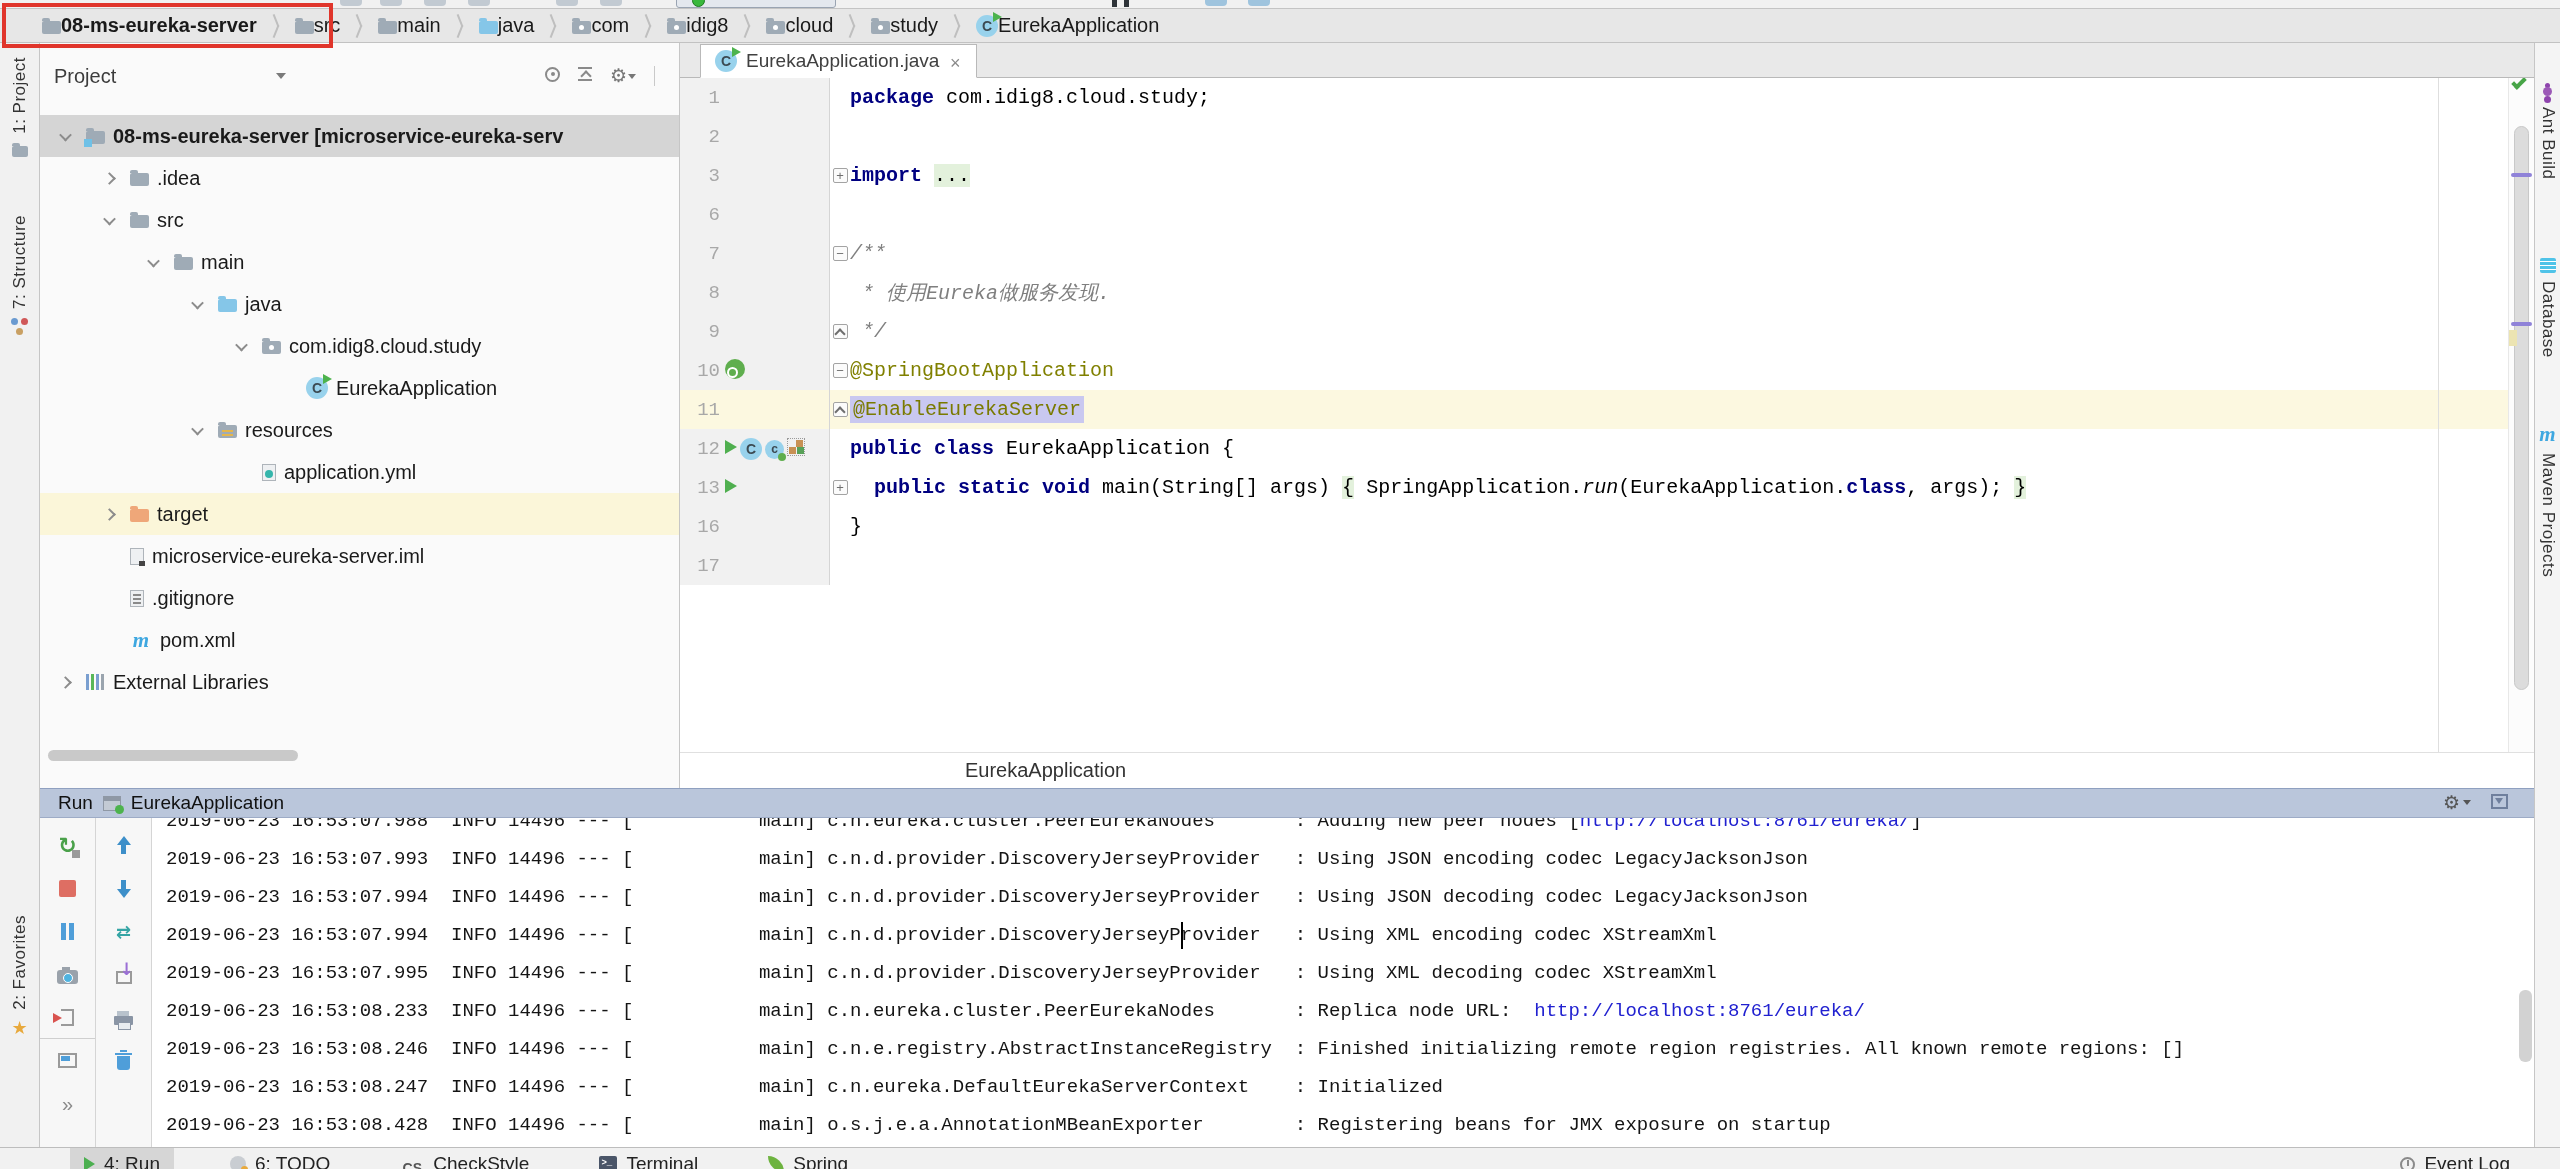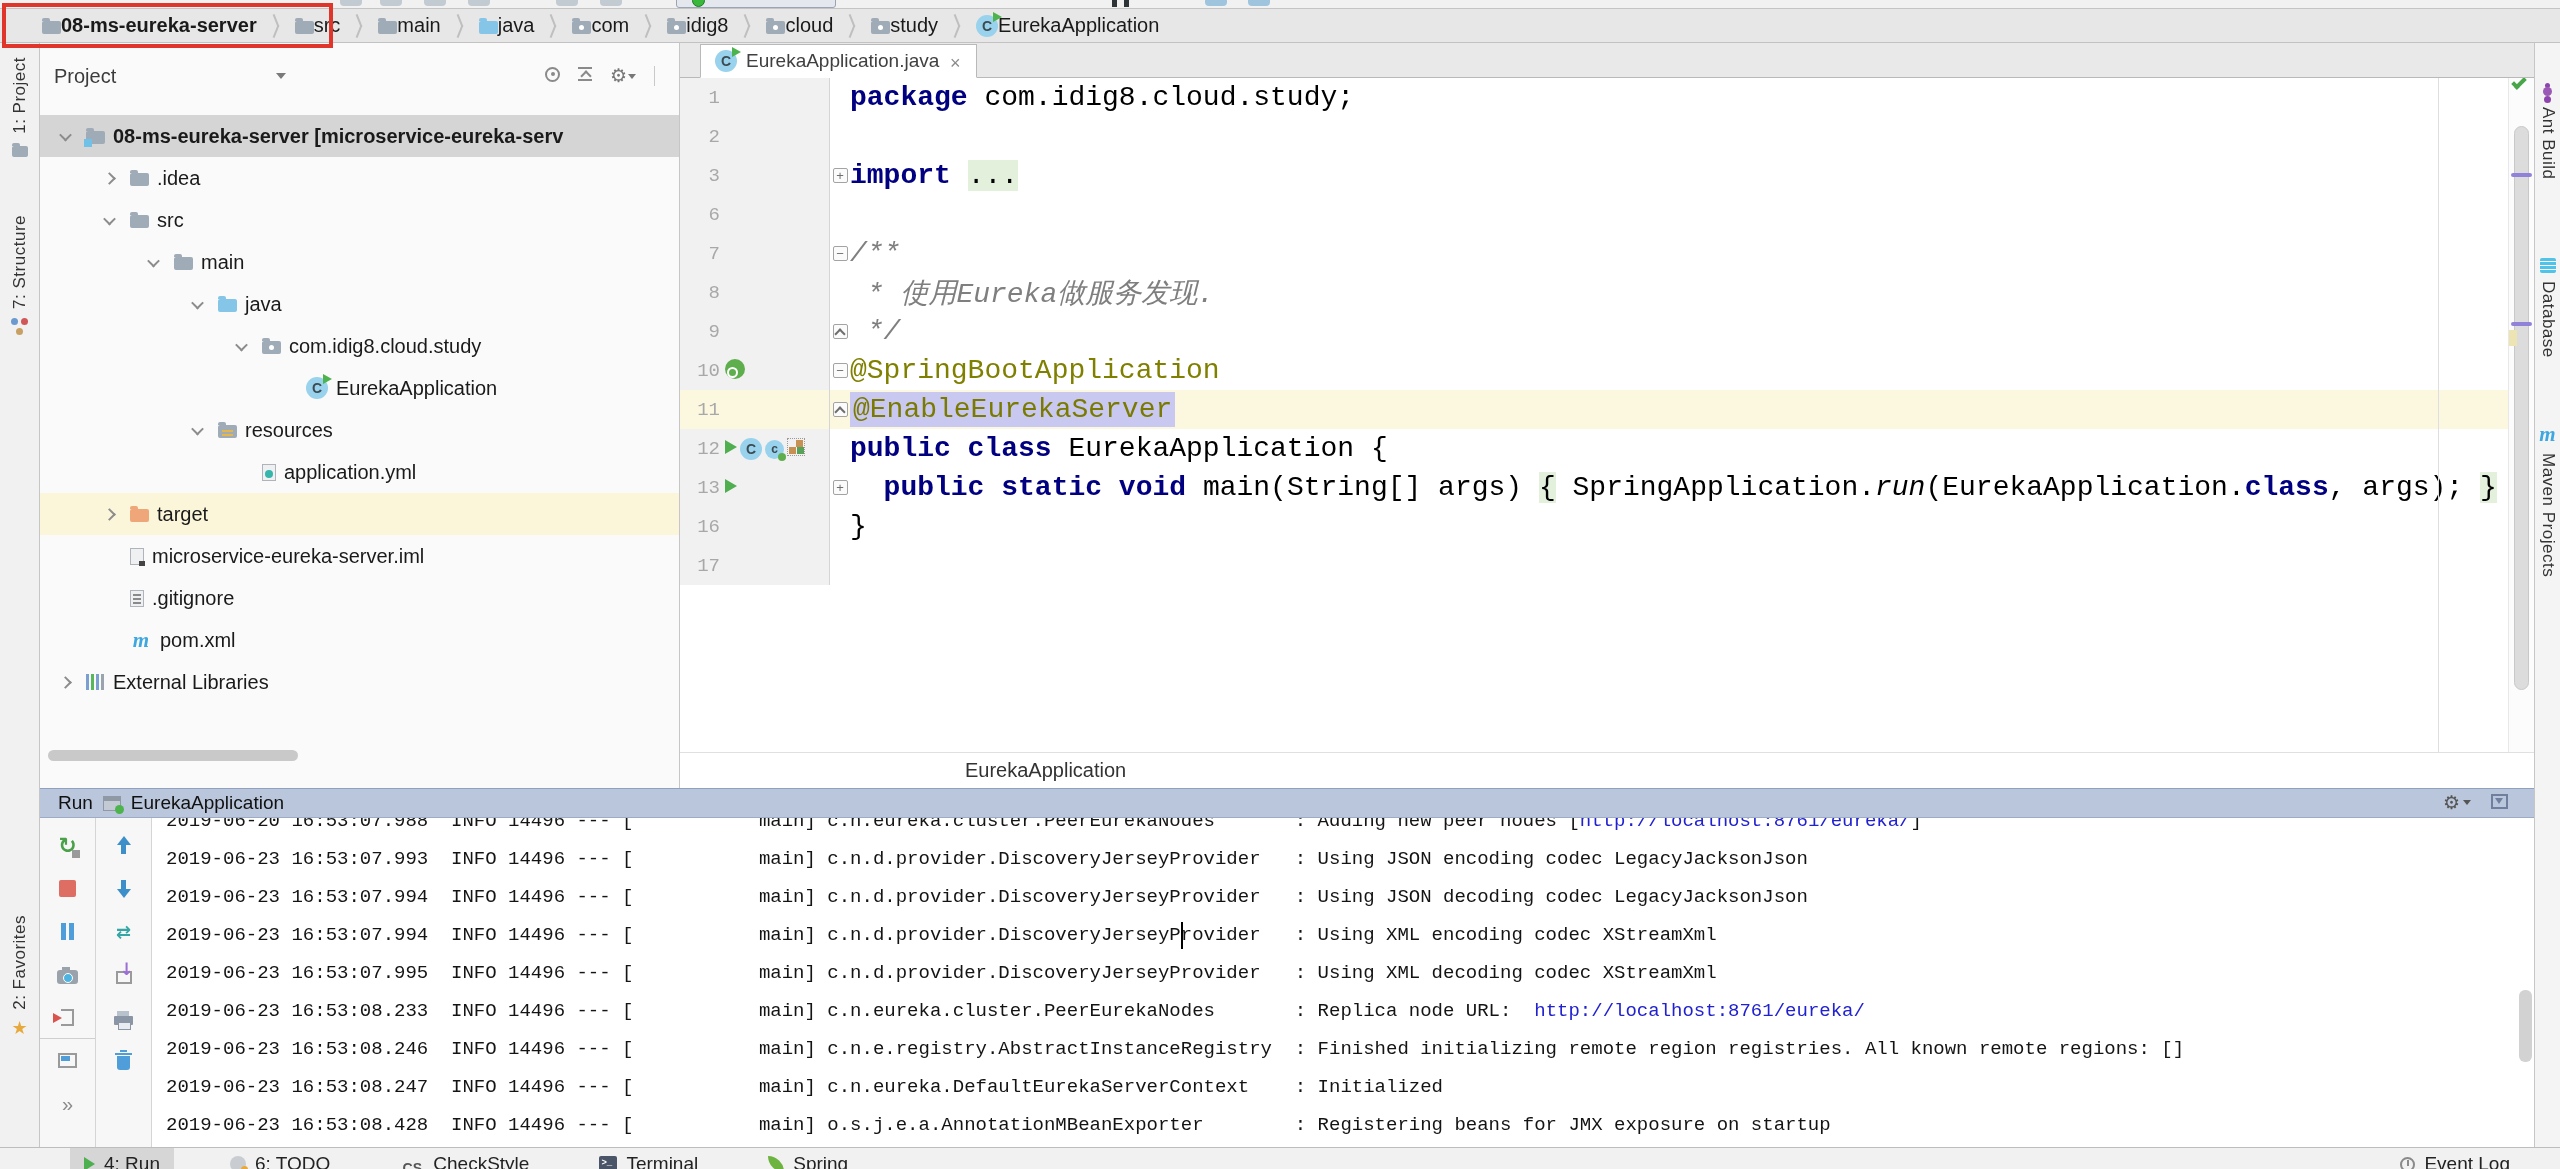--- a/index.html
+++ b/index.html
@@ -71,21 +71,21 @@
   .cl { height:39px; display:flex; align-items:stretch; }
   .cl-gutter { width:150px; flex:none; background:#f1f1f1; border-right:1px solid #d5d5d5; display:flex; align-items:center; }
   .lnum { width:40px; flex:none; text-align:right; font-family:"Liberation Mono", monospace; font-size:19px; color:#a8a8a8; }
   .gicons { display:flex; align-items:center; gap:3px; padding-left:5px; }
   .cl-rest { flex:1; display:flex; align-items:center; min-width:0; }
   .cl.caret .cl-rest, .cl.caret .cl-gutter { background:#fcf8e0; }
   .fold-slot { width:20px; flex:none; display:flex; align-items:center; justify-content:center; }
   .fm { width:15px; height:15px; border:1px solid #a3a3a3; background:#fbfbfb; border-radius:2px; color:#6f6f6f; font:13px/13px "Liberation Sans",sans-serif; text-align:center; cursor:default; }
   .fm-plus::before { content:'+'; } .fm-minus::before { content:'\2212'; }
   .fm-up::before { content:''; display:block; width:6px; height:6px; border-left:2px solid #6f6f6f; border-top:2px solid #6f6f6f; transform:rotate(45deg); margin:5px auto 0; }
-  .codeline { font-family:"Liberation Mono", monospace; font-size:28px; white-space:pre; }
+  .codeline { font-family:"Liberation Mono", monospace; font-size:20px; white-space:pre; }
   .seg-kw { color:#000080; font-weight:700; }
   .seg-pl { color:#000; }
   .seg-cm { color:#7f7f7f; font-style:italic; }
   .seg-ann { color:#808000; }
   .seg-annsel { color:#7a7a00; background:#c9c8f0; padding:2px 3px; }
   .seg-fold { color:#000; background:#e3f1dc; }
   .seg-it { color:#000; font-style:italic; }
   
   .estripe { position:absolute; right:0; top:0; bottom:0; width:26px; background:#fcfcfc; border-left:1px solid #e8e8e8; }
   .estripe .check { position:absolute; top:0px; left:3px; width:14px; height:8px; border-left:4px solid #48a548; border-bottom:4px solid #48a548; transform:rotate(-45deg); }
@@ -636,21 +636,21 @@
                 </div>
                 <div class="tb-cell">
                   <span class="ic ic-print"></span>
                 </div>
                 <div class="tb-cell">
                   <span class="ic ic-clear"></span>
                 </div>
               </div>
           </div>
           <div class="console" id="console">
-              <div class="con-line clipped"><span>2019-06-20 16:53:07.988  INFO 14496 --- [           main] c.n.eureka.cluster.PeerEurekaNodes       : Adding new peer nodes [</span><span class="con-link">http://localhost:8761/eureka/</span><span>]</span></div>
+              <div class="con-line clipped"><span>2019-06-23 16:53:07.988  INFO 14496 --- [           main] c.n.eureka.cluster.PeerEurekaNodes       : Adding new peer nodes [</span><span class="con-link">http://localhost:8761/eureka/</span><span>]</span></div>
               <div class="con-line"><span>2019-06-23 16:53:07.993  INFO 14496 --- [           main] c.n.d.provider.DiscoveryJerseyProvider   : Using JSON encoding codec LegacyJacksonJson</span></div>
               <div class="con-line"><span>2019-06-23 16:53:07.994  INFO 14496 --- [           main] c.n.d.provider.DiscoveryJerseyProvider   : Using JSON decoding codec LegacyJacksonJson</span></div>
               <div class="con-line"><span>2019-06-23 16:53:07.994  INFO 14496 --- [           main] c.n.d.provider.DiscoveryJerseyProvider   : Using XML encoding codec XStreamXml</span><span class="console-caret" style="left: 89ch;"></span></div>
               <div class="con-line"><span>2019-06-23 16:53:07.995  INFO 14496 --- [           main] c.n.d.provider.DiscoveryJerseyProvider   : Using XML decoding codec XStreamXml</span></div>
               <div class="con-line"><span>2019-06-23 16:53:08.233  INFO 14496 --- [           main] c.n.eureka.cluster.PeerEurekaNodes       : Replica node URL:  </span><span class="con-link">http://localhost:8761/eureka/</span></div>
               <div class="con-line"><span>2019-06-23 16:53:08.246  INFO 14496 --- [           main] c.n.e.registry.AbstractInstanceRegistry  : Finished initializing remote region registries. All known remote regions: []</span></div>
               <div class="con-line"><span>2019-06-23 16:53:08.247  INFO 14496 --- [           main] c.n.eureka.DefaultEurekaServerContext    : Initialized</span></div>
               <div class="con-line"><span>2019-06-23 16:53:08.428  INFO 14496 --- [           main] o.s.j.e.a.AnnotationMBeanExporter        : Registering beans for JMX exposure on startup</span></div>
             </div>
           <div class="con-scroll"></div>

